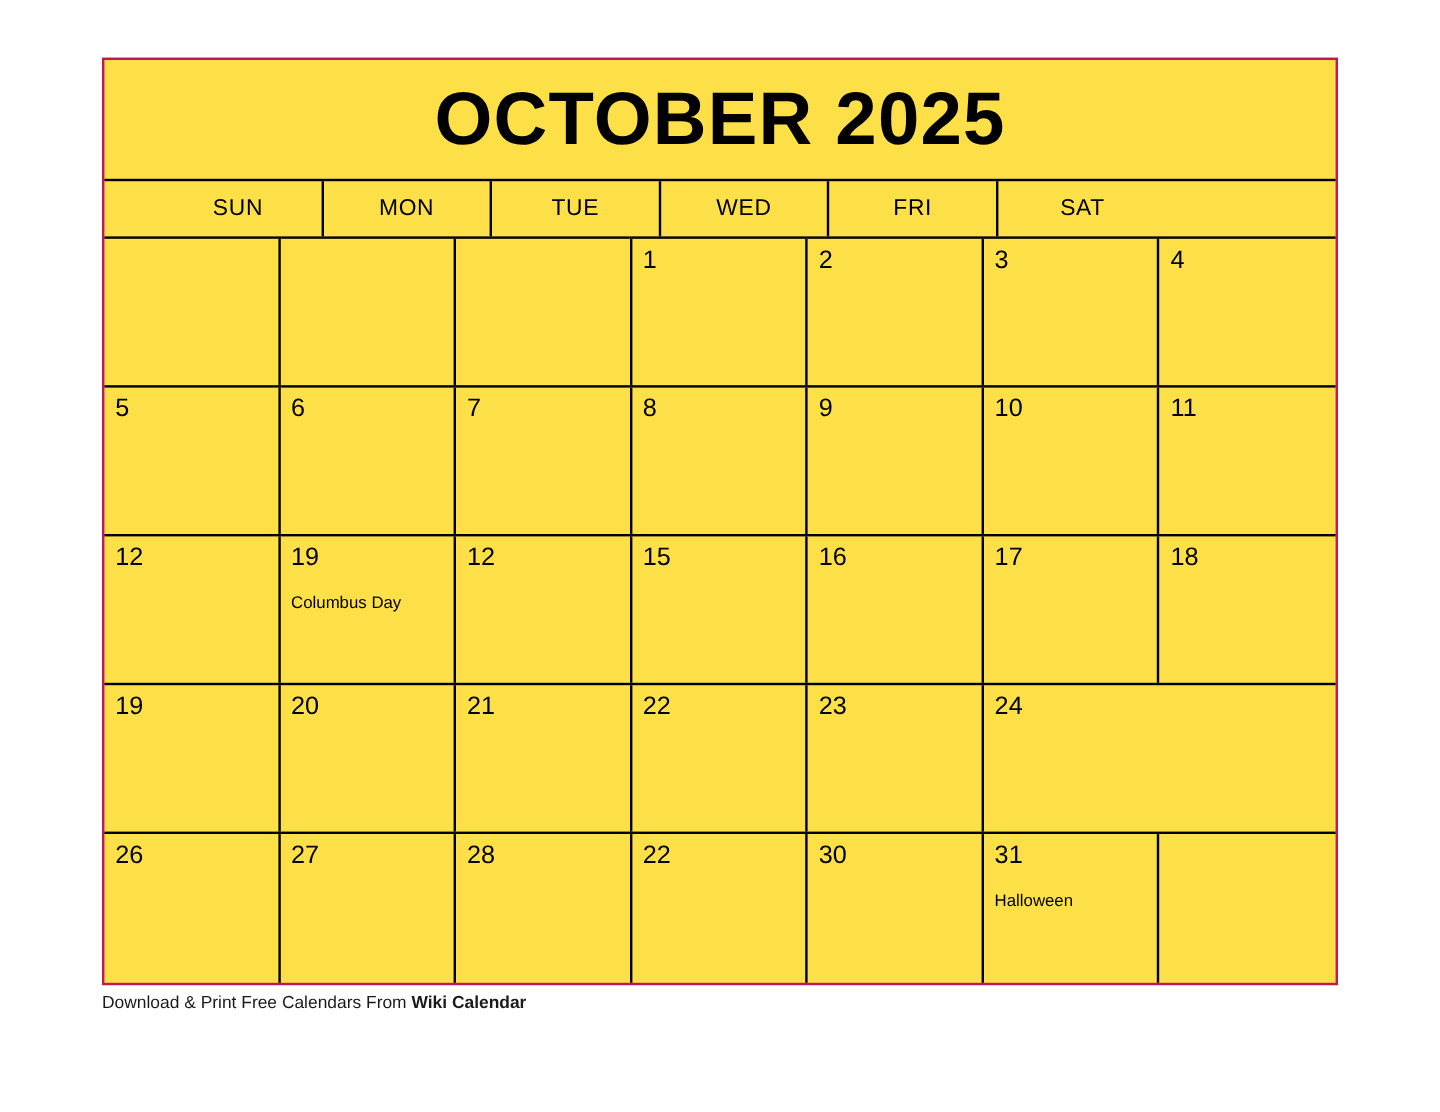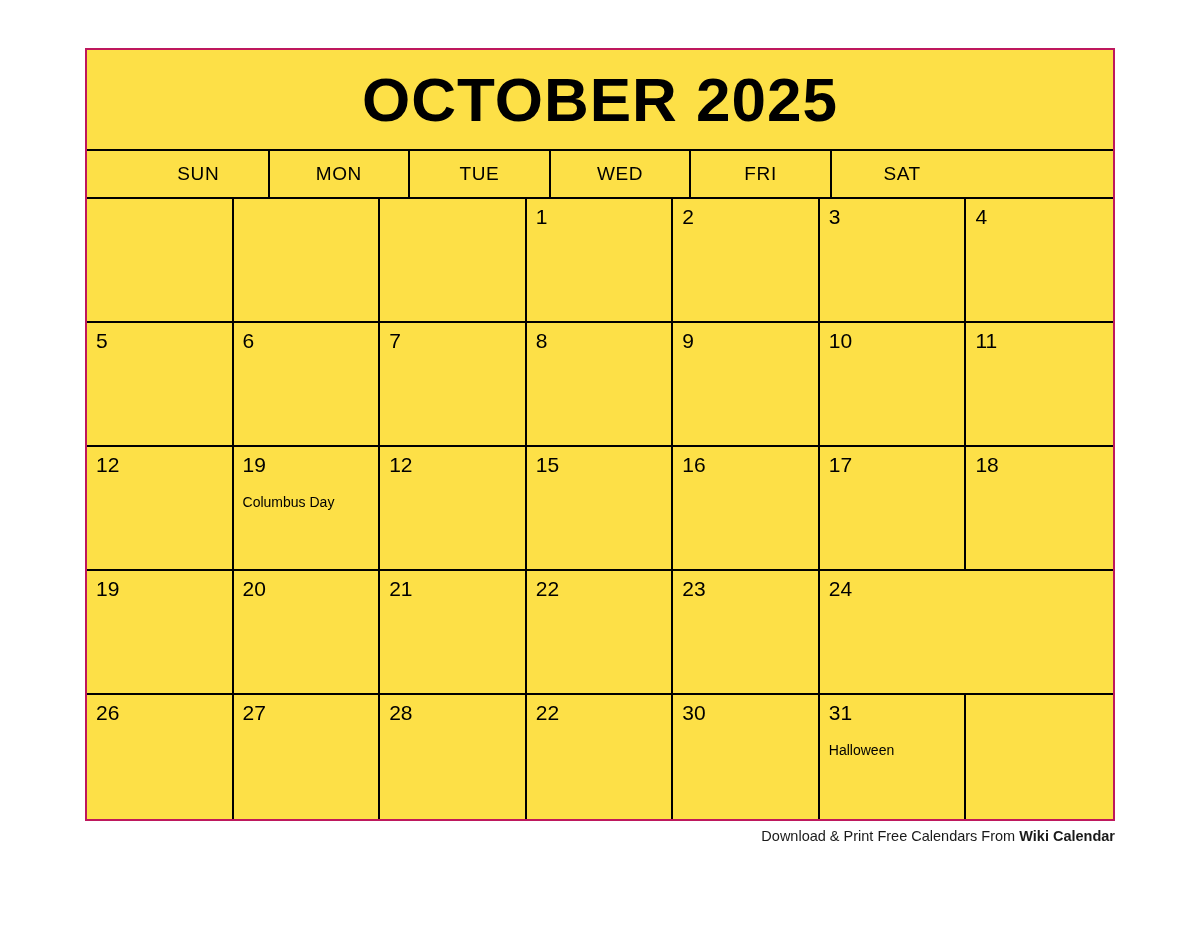--- a/index.html
+++ b/index.html
@@ -102,21 +102,21 @@
     font-size: 14px;
     line-height: 18px;
     margin-top: 16px;
   }
 
   .footer {
     position: absolute;
     left: 85px;
     top: 828px;
     width: 1030px;
-    text-align: right;
+    text-align: left;
     font-size: 14.5px;
     font-weight: bold;
     color: #1a1a1a;
   }
   .footer .plain {
     font-weight: normal;
   }
 </style>
 </head>
 <body>

